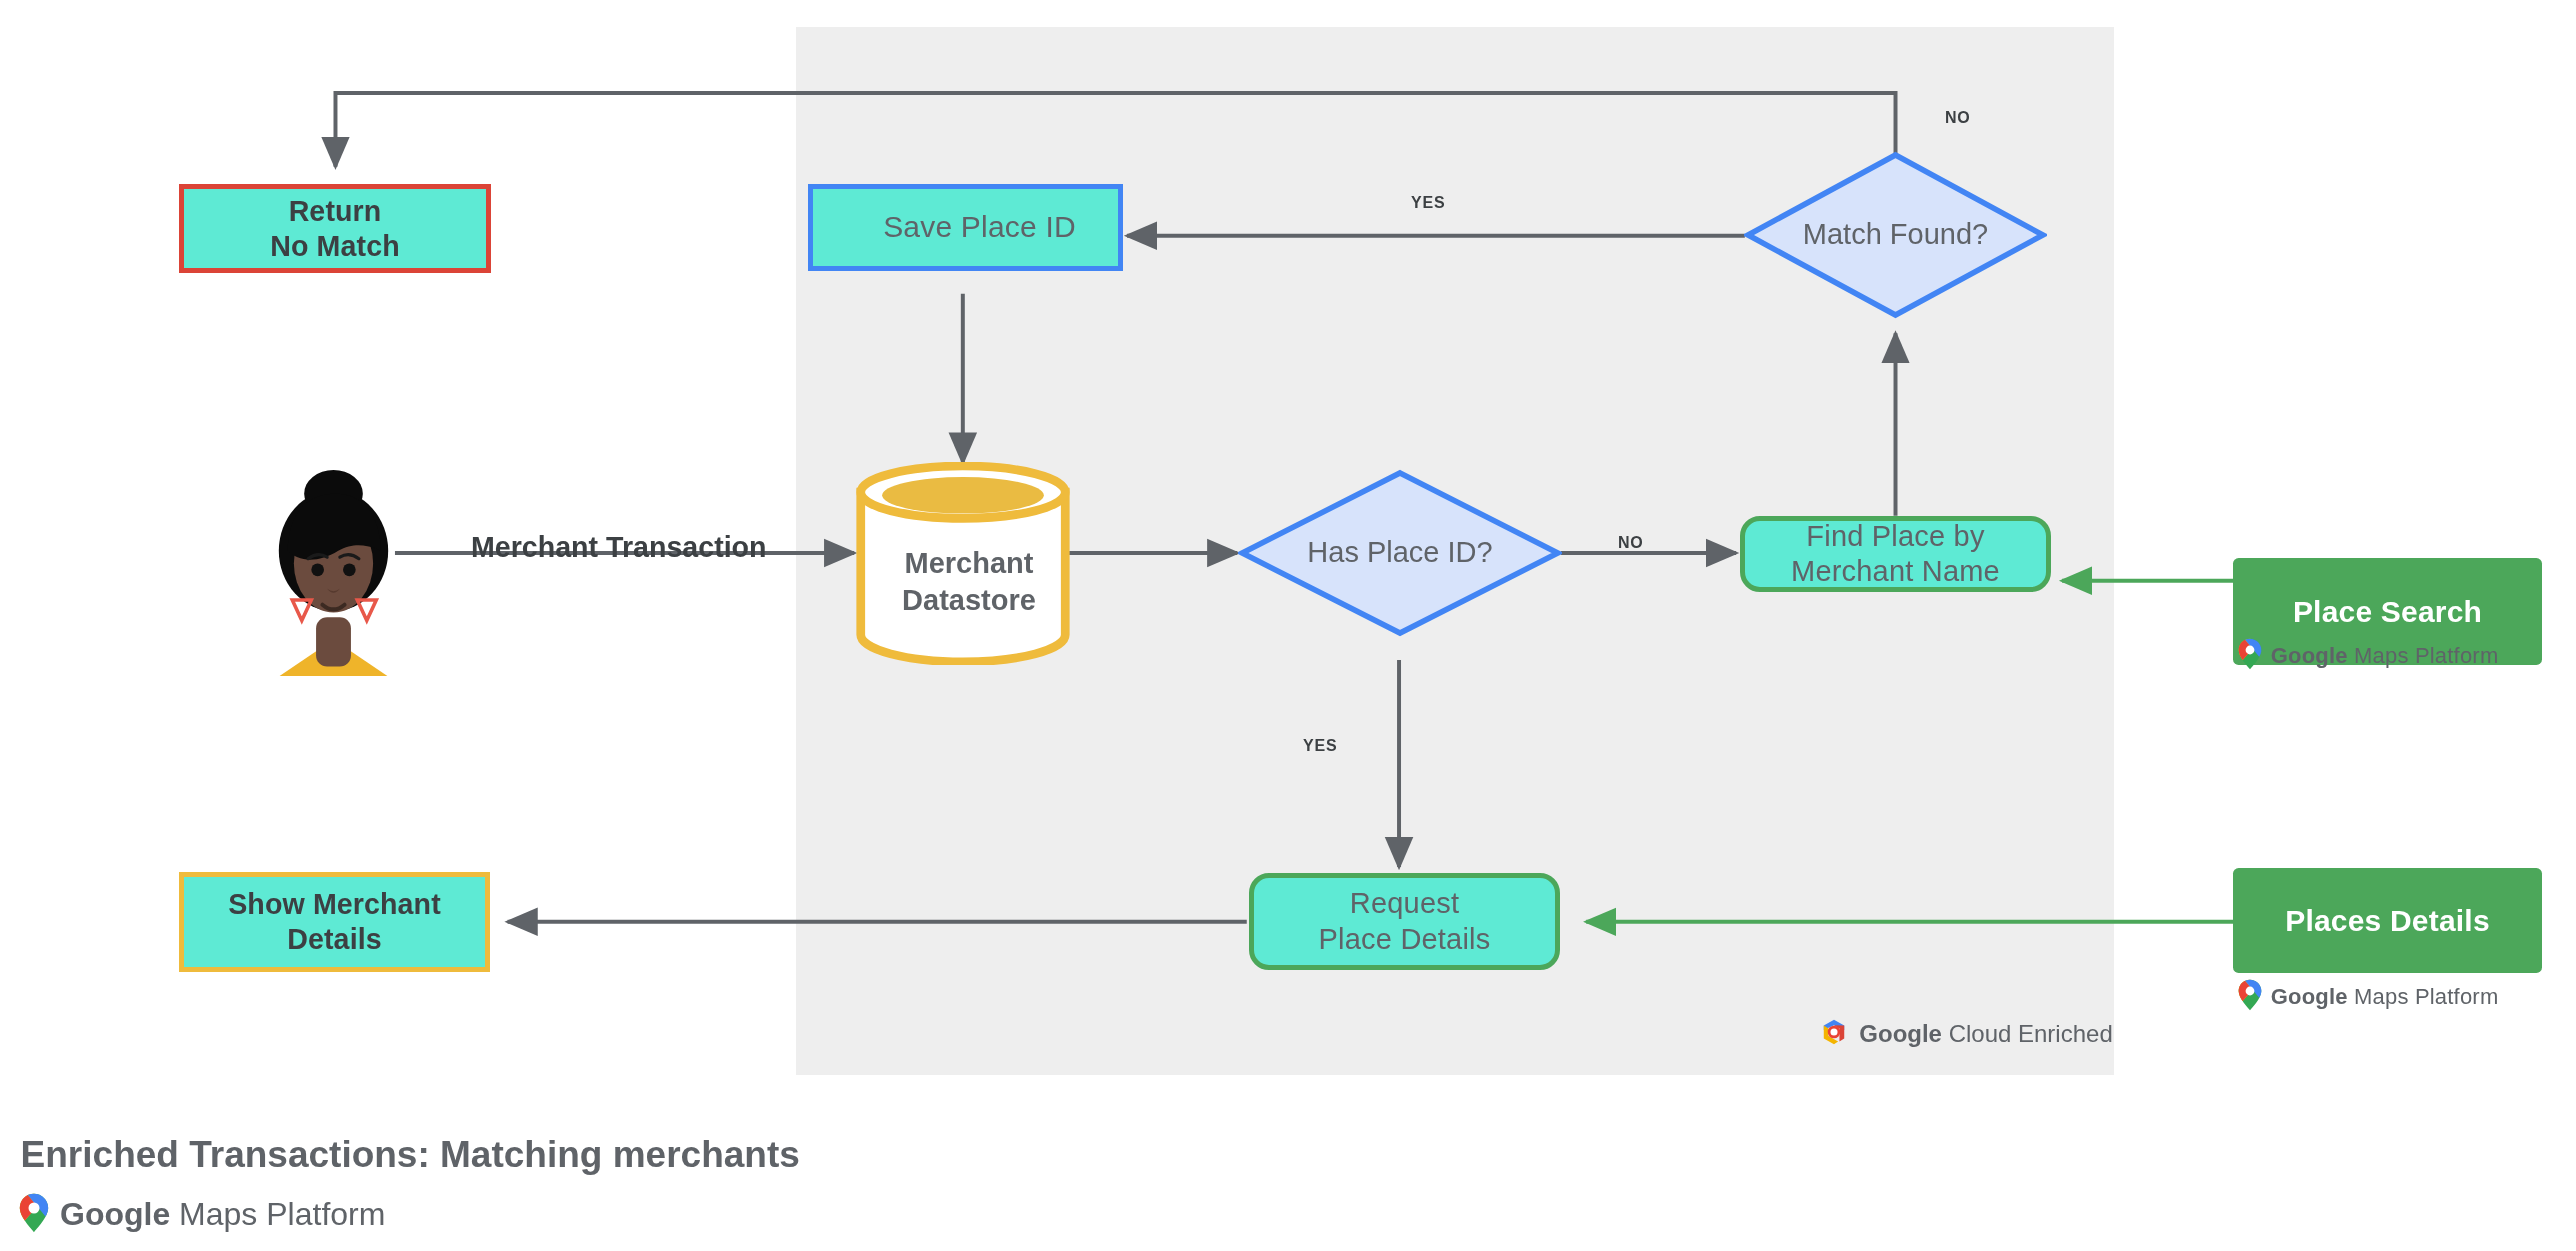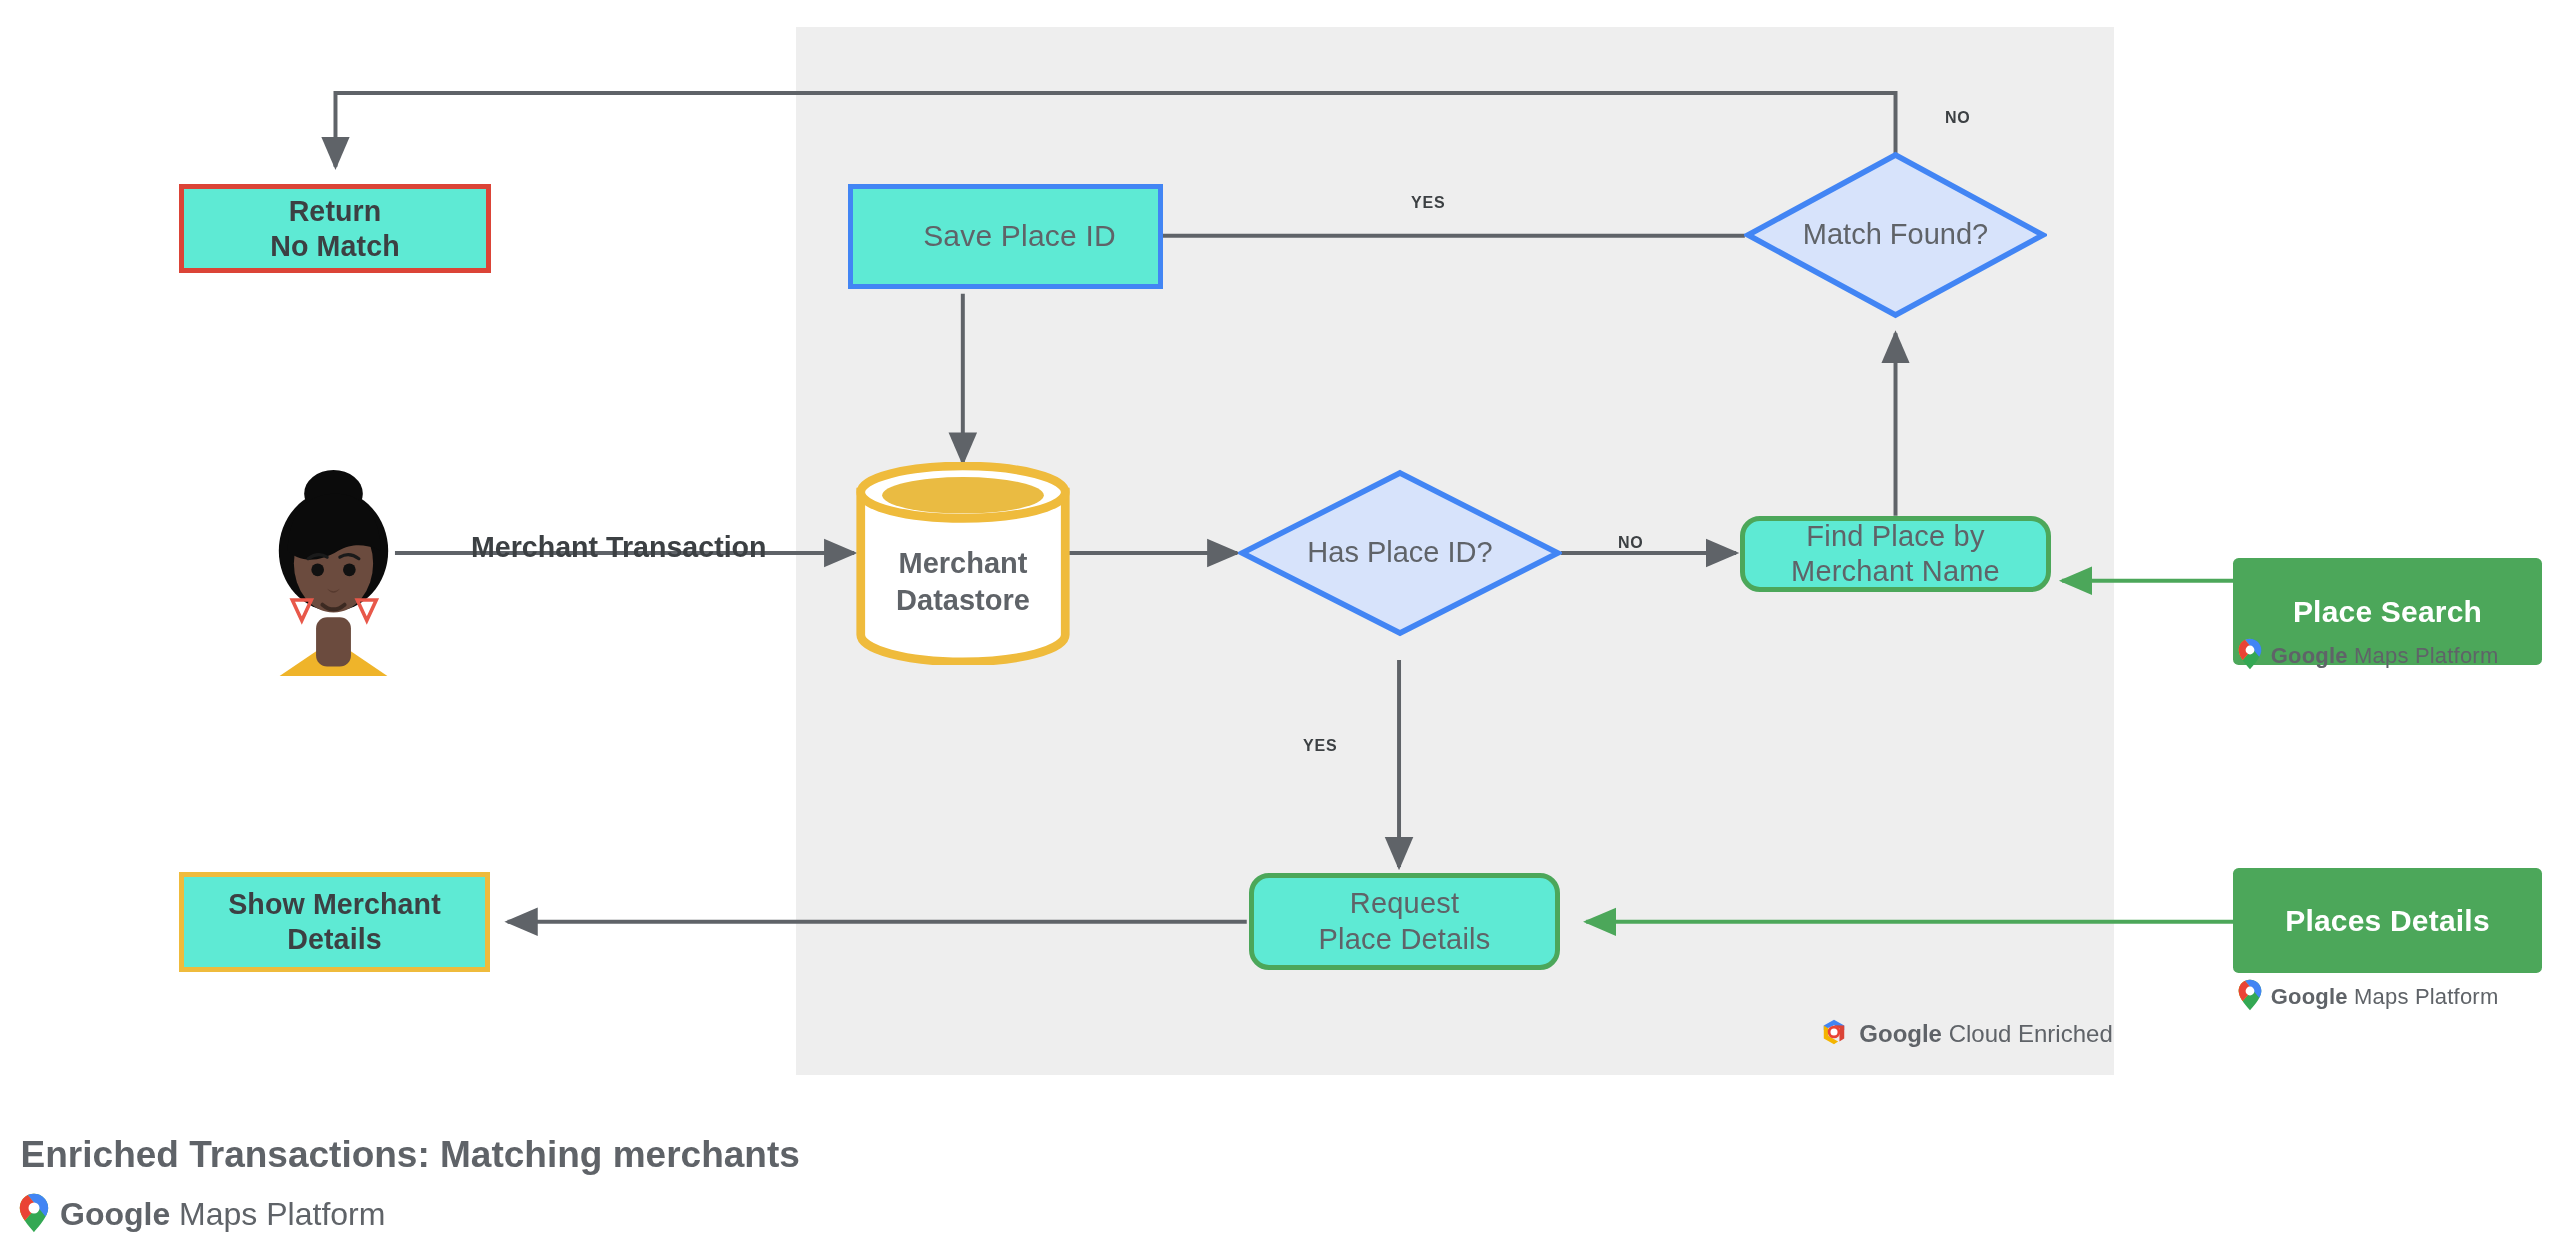--- a/index.html
+++ b/index.html
@@ -34,21 +34,21 @@
   .label-grey{color:#5F6368;font-weight:normal;font-size:30px;letter-spacing:0.2px;}
 
   
   .diamond{position:absolute;}
   .diamond svg{position:absolute;left:0;top:0;}
   .diamond .dtext{position:absolute;left:0;top:0;width:100%;height:100%;
     display:flex;align-items:center;justify-content:center;text-align:center;
     color:#5F6368;font-size:29px;line-height:1.22;}
 
   
-  .cylinder{position:absolute;}
+  .cylinder{position:absolute;padding-left:12px;}
   .cylinder svg{position:absolute;left:0;top:0;}
   .cylinder .cytext{position:absolute;left:0;top:36px;width:100%;height:calc(100% - 36px);
     display:flex;align-items:center;justify-content:center;text-align:center;
     color:#5F6368;font-weight:bold;font-size:29px;line-height:1.25;}
 
   
   .prod-btn{
     position:absolute;box-sizing:border-box;background:#4CA75A;border-radius:5.6px;
     display:flex;align-items:center;justify-content:center;
     color:#ffffff;font-weight:bold;font-size:30px;letter-spacing:0.2px;
@@ -156,21 +156,21 @@
 
   <div class="flow-label" style="left:471px;top:531px;">Merchant Transaction</div>
 
   <div class="node rect red" style="left:179px;top:184px;width:312px;height:89px;">
     <span class="label-dark">
       <span>Return</span>
       <span>No Match</span>
     </span>
   </div>
 
-  <div class="node rect blue" style="left:848px;top:184px;width:315px;height:105px;padding-left:28px;">
+  <div class="node rect blue" style="left:808px;top:184px;width:315px;height:87px;padding-left:28px;">
     <span class="label-grey">Save Place ID</span>
   </div>
 
   <div class="diamond" style="left:1744px;top:151px;width:303px;height:168px;">
     <svg viewBox="0 0 382 212" width="303" height="168">
       <polygon points="191,5 377,106 191,207 5,106" fill="#D7E3FB" stroke="#4285F4" stroke-width="7"></polygon>
     </svg>
     <div class="dtext">
       <span>
         <span>Match</span>

